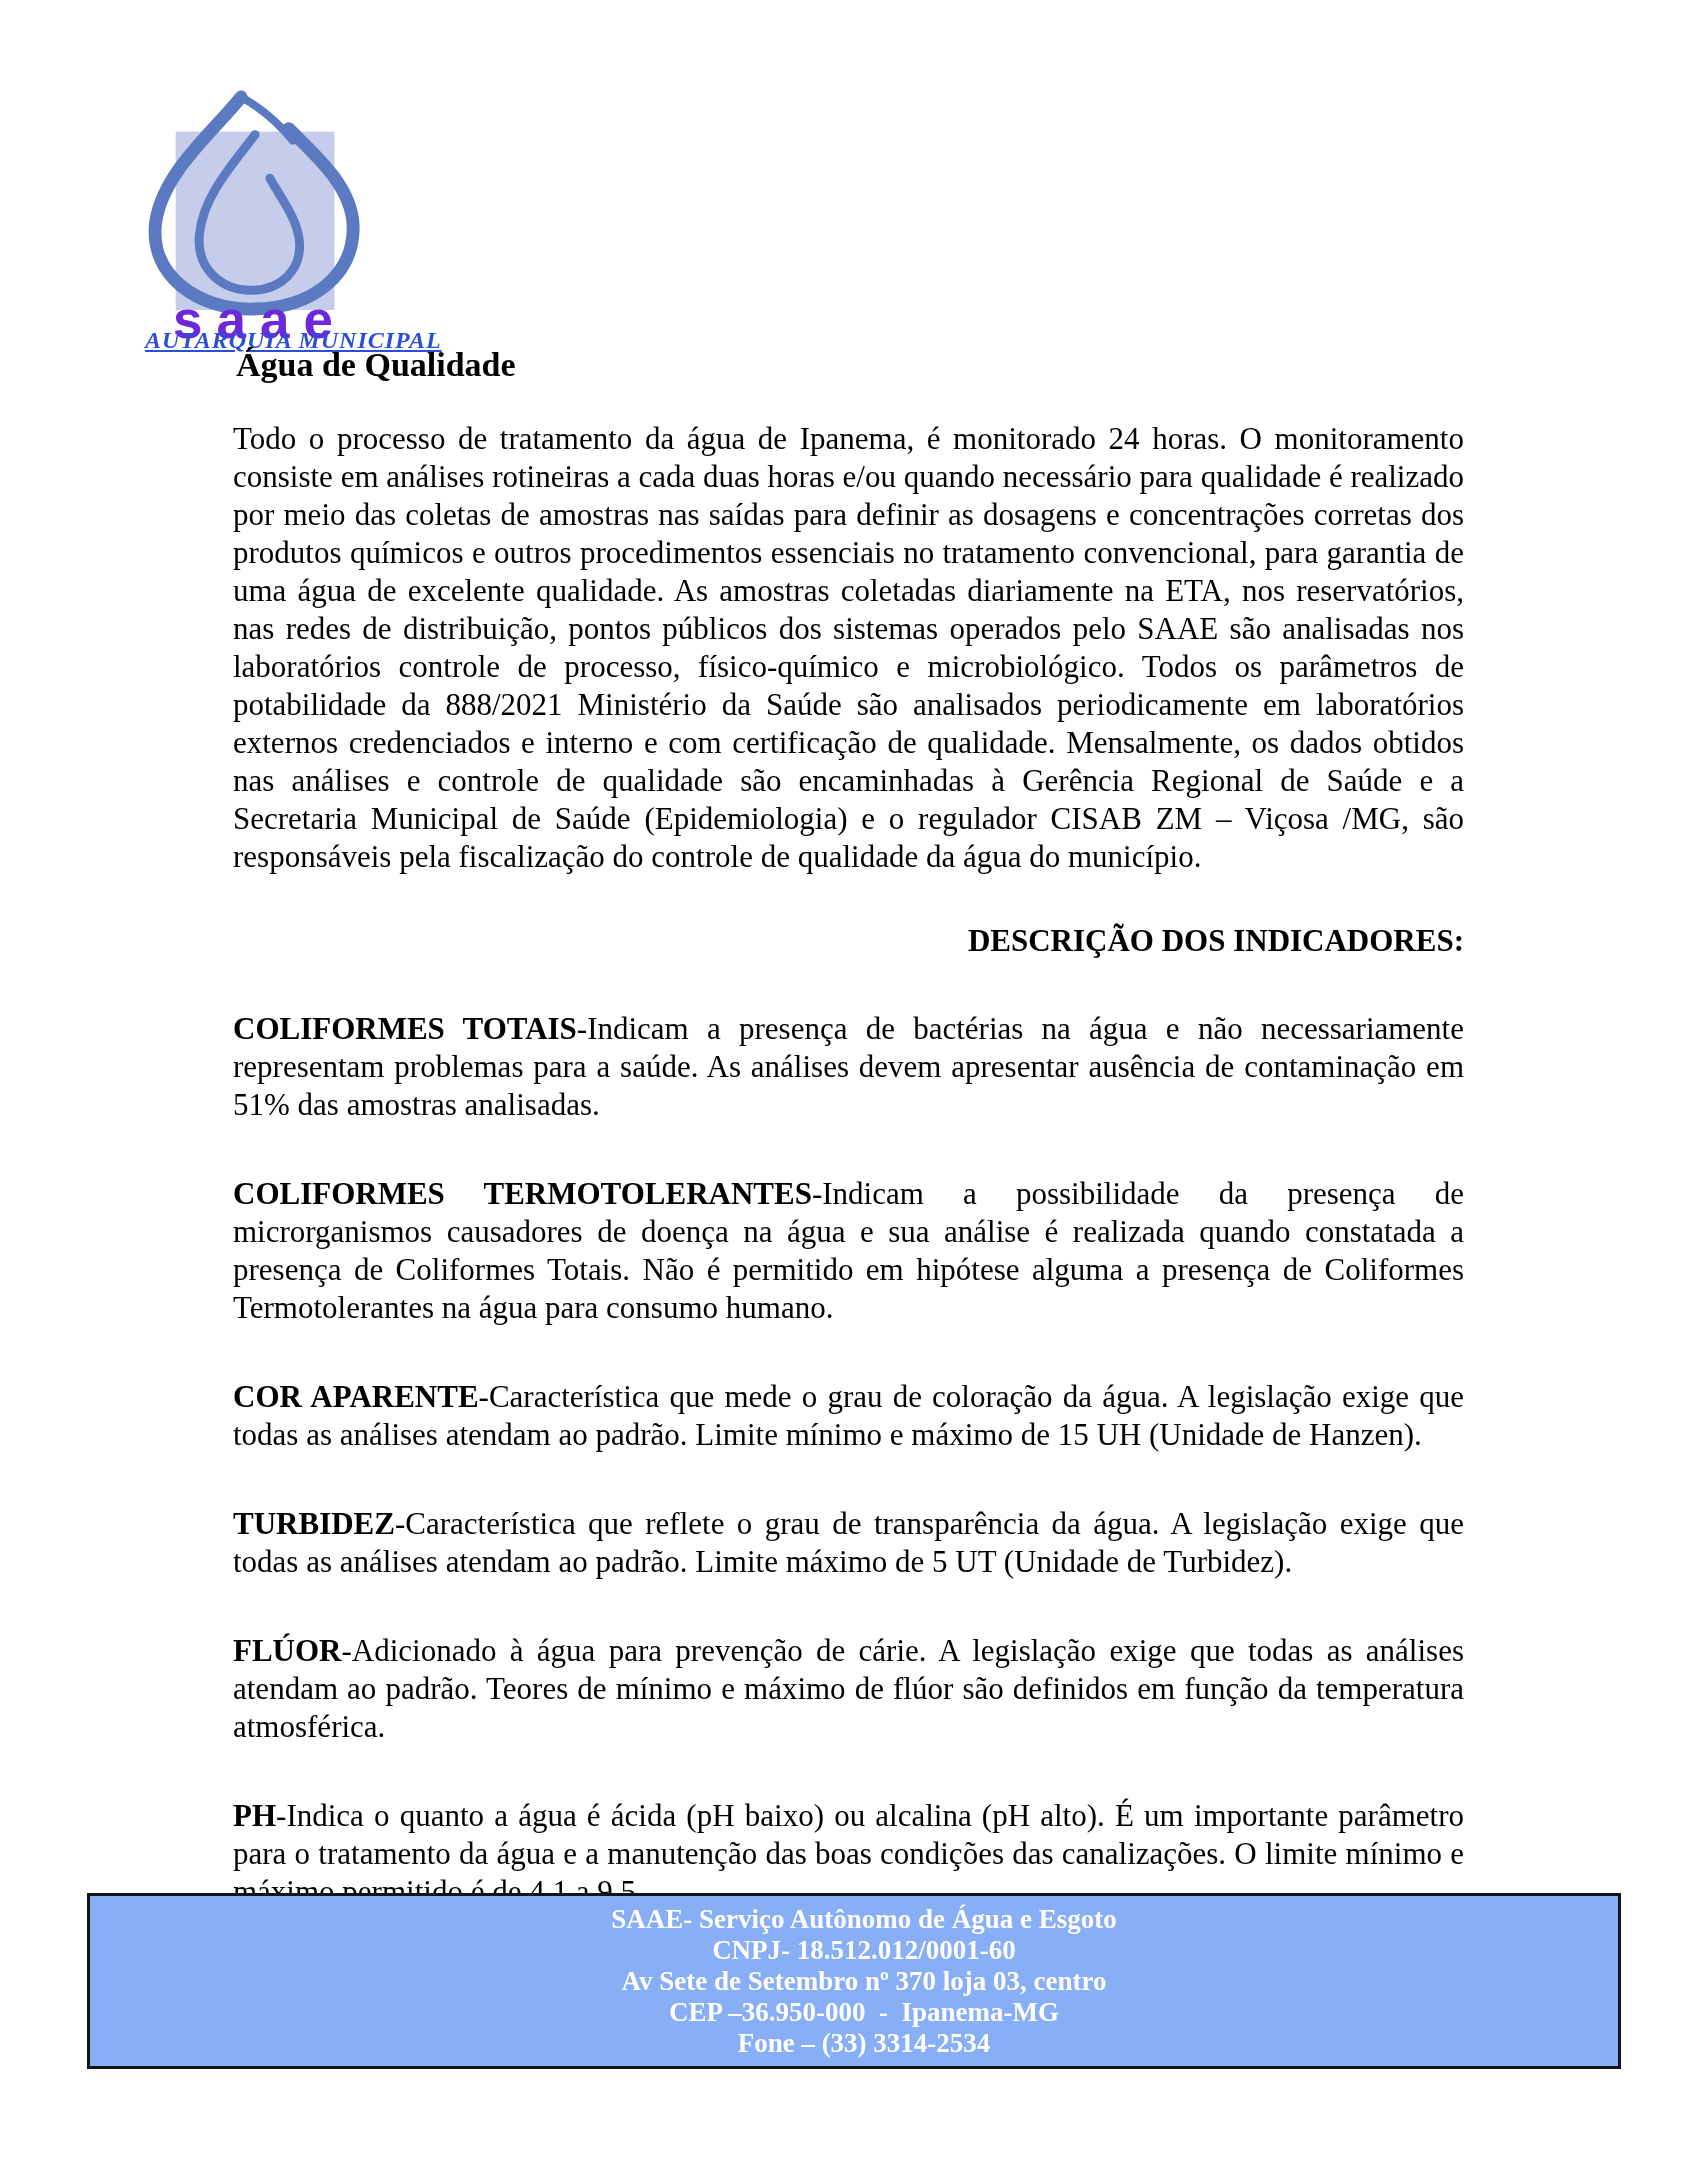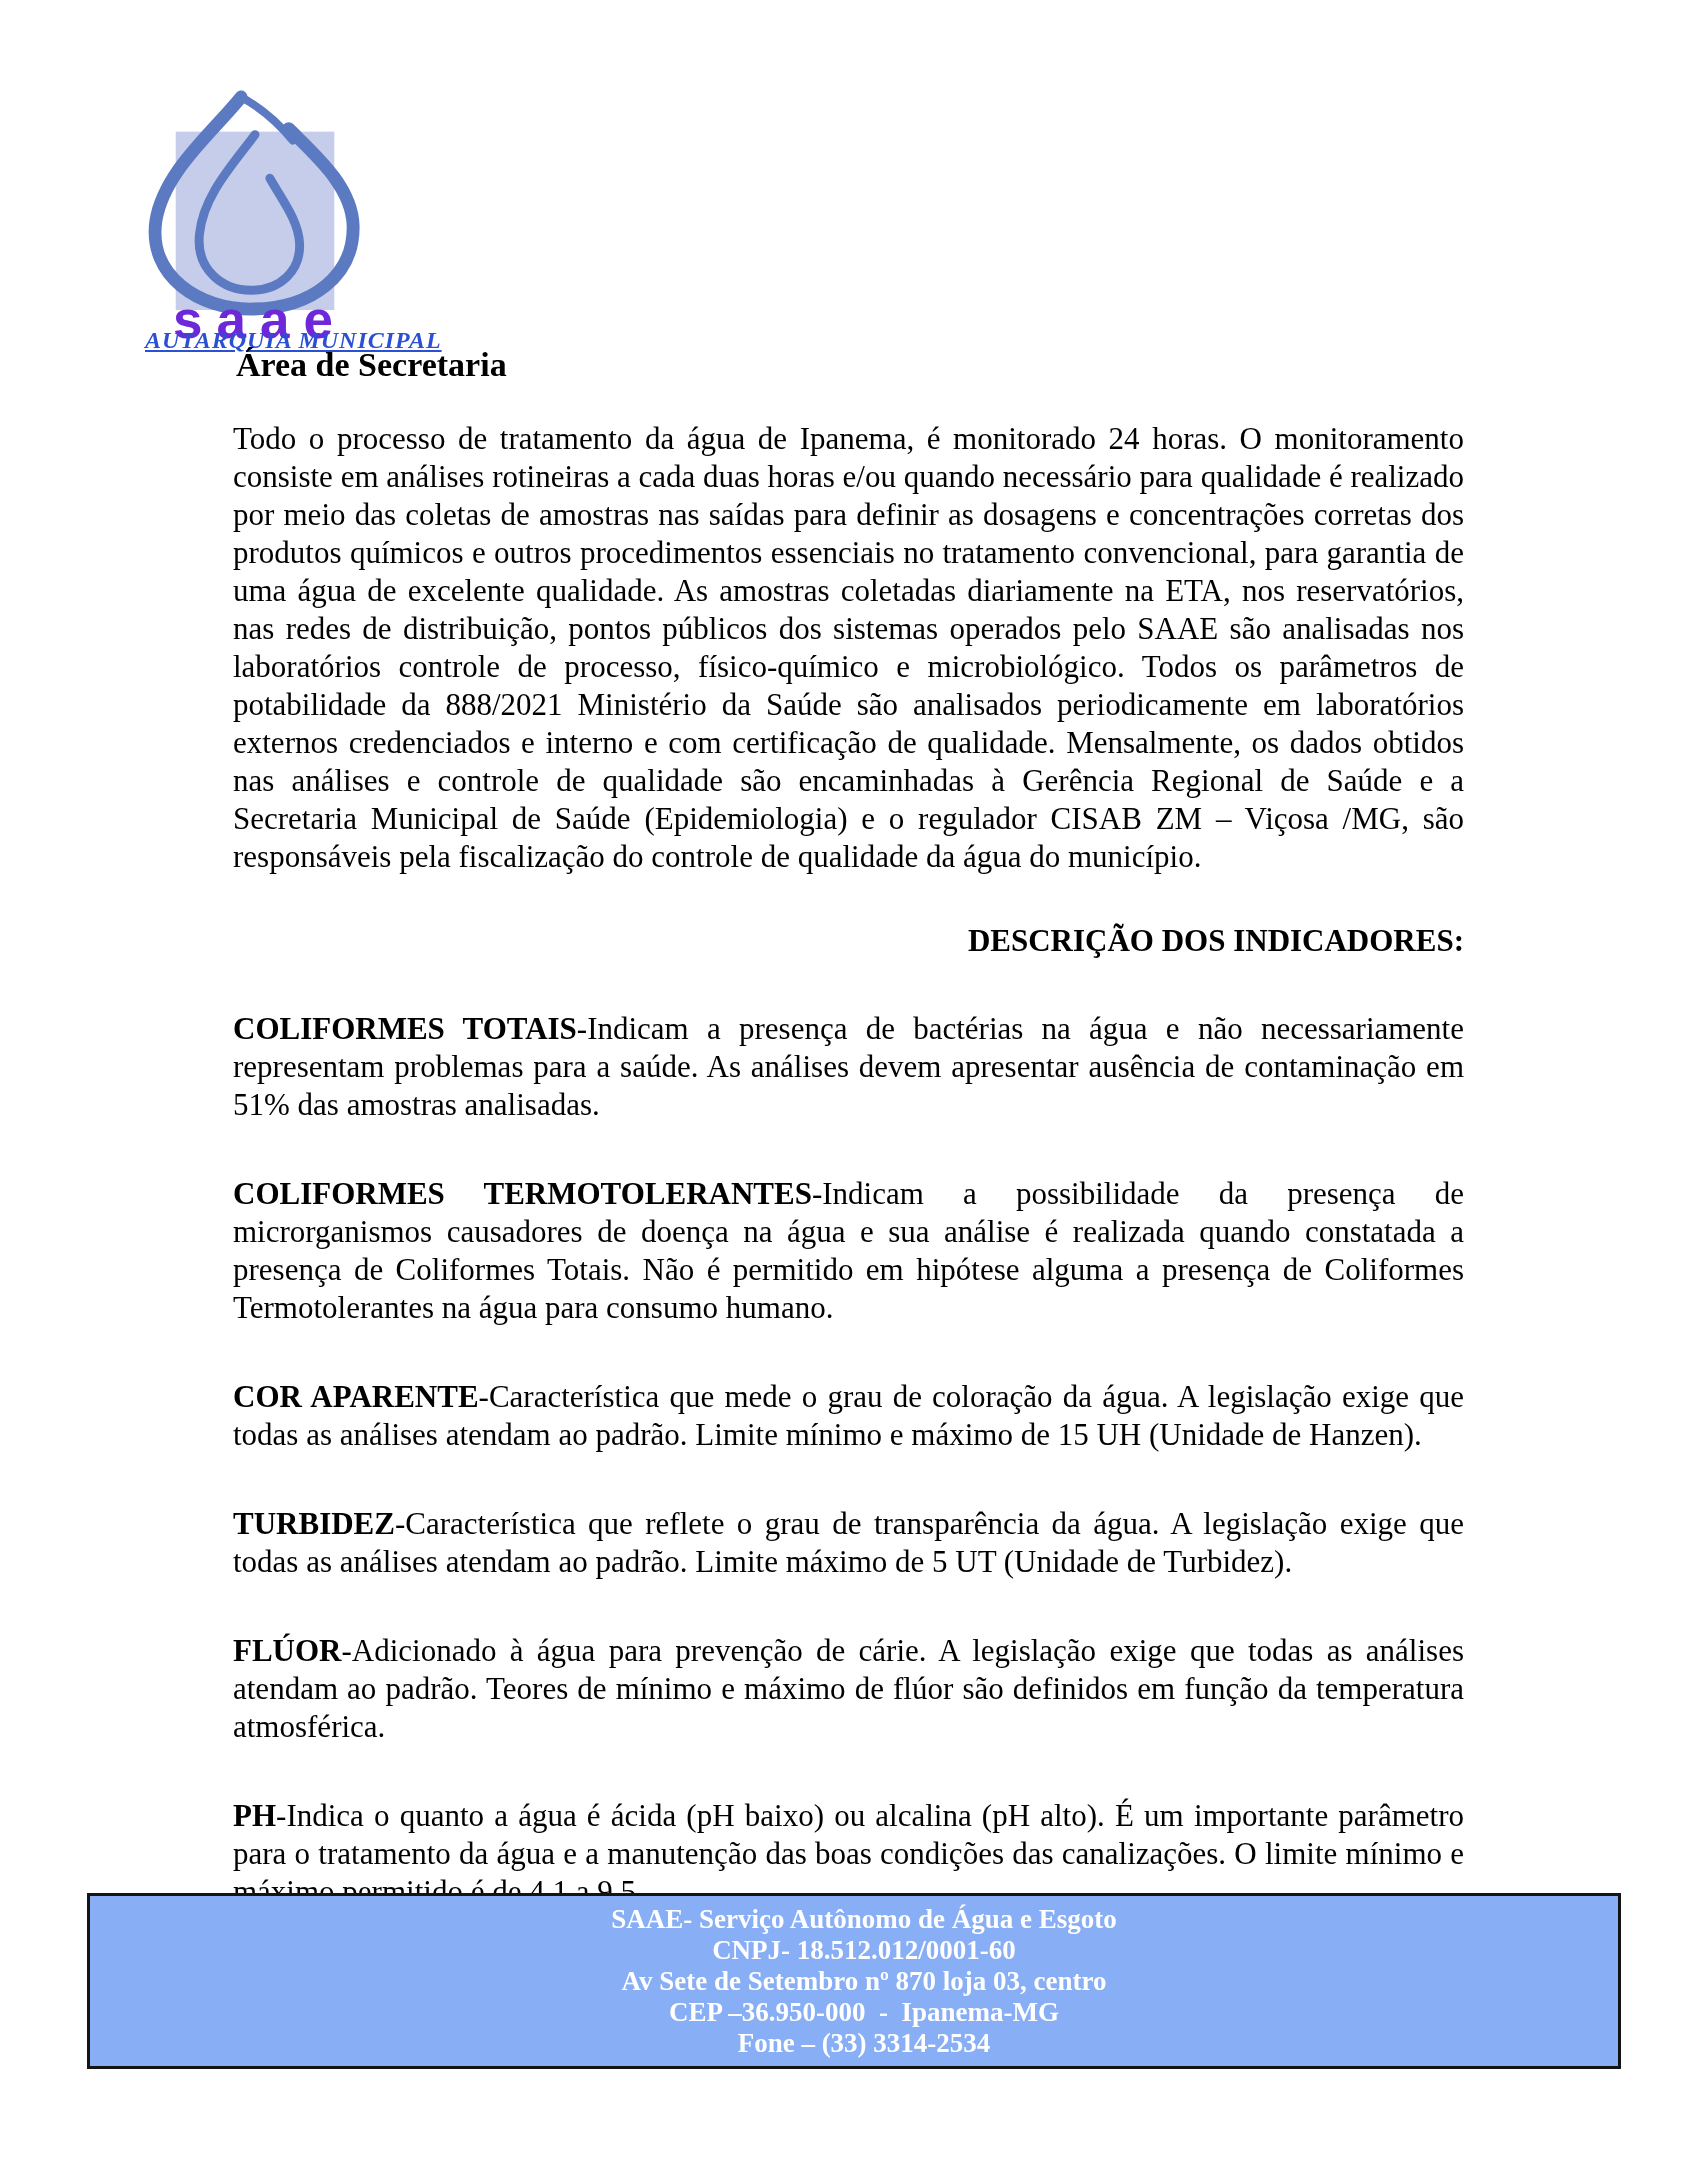--- a/index.html
+++ b/index.html
@@ -124,21 +124,21 @@
     <svg class="drop-svg" viewBox="0 0 225 235">
       <rect x="32" y="45" width="160" height="180" style="fill: rgb(197, 205, 234);"></rect>
       <path d="M 98 10 C 70 45, 20 85, 12 135 C 4 190, 55 225, 110 224 C 170 223, 212 190, 211 140 C 210 100, 172 68, 146 42" fill="none" stroke-width="13" stroke-linecap="round" style="stroke: rgb(92, 122, 194);"></path>
       <path d="M 112 48 C 88 80, 60 110, 56 148 C 52 185, 80 205, 108 205 C 138 205, 158 185, 157 158 C 156 135, 140 115, 127 92" fill="none" stroke-width="9" stroke-linecap="round" style="stroke: rgb(92, 122, 194);"></path>
       <path d="M 98 10 C 116 20, 134 34, 150 54" fill="none" stroke-width="8" stroke-linecap="round" style="stroke: rgb(92, 122, 194);"></path>
     </svg>
     <div class="wordmark" style="color: #6d28d9;">saae</div>
     <div class="logo-sub" style="color: rgb(43, 80, 212);">AUTARQUIA MUNICIPAL</div>
   </div>
 
-  <h1 class="title">Área de Secretaria</h1>
+  <h1 class="title">Água de Qualidade</h1>
 
   <div class="content">
     <p class="intro">Todo o processo de tratamento da água de Ipanema, é monitorado 24 horas. O monitoramento consiste em análises rotineiras a cada duas horas e/ou quando necessário para qualidade é realizado por meio das coletas de amostras nas saídas para definir as dosagens e concentrações corretas dos produtos químicos e outros procedimentos essenciais no tratamento convencional, para garantia de uma água de excelente qualidade. As amostras coletadas diariamente na ETA, nos reservatórios, nas redes de distribuição, pontos públicos dos sistemas operados pelo SAAE são analisadas nos laboratórios controle de processo, físico-químico e microbiológico. Todos os parâmetros de potabilidade da 888/2021 Ministério da Saúde são analisados periodicamente em laboratórios externos credenciados e interno e com certificação de qualidade. Mensalmente, os dados obtidos nas análises e controle de qualidade são encaminhadas à Gerência Regional de Saúde e a Secretaria Municipal de Saúde (Epidemiologia) e o regulador CISAB ZM – Viçosa /MG, são responsáveis pela fiscalização do controle de qualidade da água do município.</p>
 
     <h2 class="section-heading">DESCRIÇÃO DOS INDICADORES:</h2>
 
     <p class="indicator"><b>COLIFORMES TOTAIS</b><span>-Indicam a presença de bactérias na água e não necessariamente representam problemas para a saúde. As análises devem apresentar ausência de contaminação em 51% das amostras analisadas.</span></p>
 
     <p class="indicator"><b>COLIFORMES TERMOTOLERANTES</b><span>-Indicam a possibilidade da presença de microrganismos causadores de doença na água e sua análise é realizada quando constatada a presença de Coliformes Totais. Não é permitido em hipótese alguma a presença de Coliformes Termotolerantes na água para consumo humano.</span></p>
 
@@ -147,19 +147,19 @@
     <p class="indicator"><b>TURBIDEZ</b><span>-Característica que reflete o grau de transparência da água. A legislação exige que todas as análises atendam ao padrão. Limite máximo de 5 UT (Unidade de Turbidez).</span></p>
 
     <p class="indicator"><b>FLÚOR</b><span>-Adicionado à água para prevenção de cárie. A legislação exige que todas as análises atendam ao padrão. Teores de mínimo e máximo de flúor são definidos em função da temperatura atmosférica.</span></p>
 
     <p class="indicator"><b>PH</b><span>-Indica o quanto a água é ácida (pH baixo) ou alcalina (pH alto). É um importante parâmetro para o tratamento da água e a manutenção das boas condições das canalizações. O limite mínimo e máximo permitido é de 4,1 a 9,5.</span></p>
   </div>
 
   <div class="footer" style="background-color: rgb(136, 174, 245); padding-left: 20px;">
     <div class="footer-line">SAAE- Serviço Autônomo de Água e Esgoto</div>
     <div class="footer-line">CNPJ- 18.512.012/0001-60</div>
-    <div class="footer-line">Av Sete de Setembro nº 870 loja 03, centro</div>
+    <div class="footer-line">Av Sete de Setembro nº 370 loja 03, centro</div>
     <div class="footer-line">CEP –36.950-000  -  Ipanema-MG</div>
     <div class="footer-line">Fone – (33) 3314-2534</div>
   </div>
 
 </div>
 
 
 </body></html>

